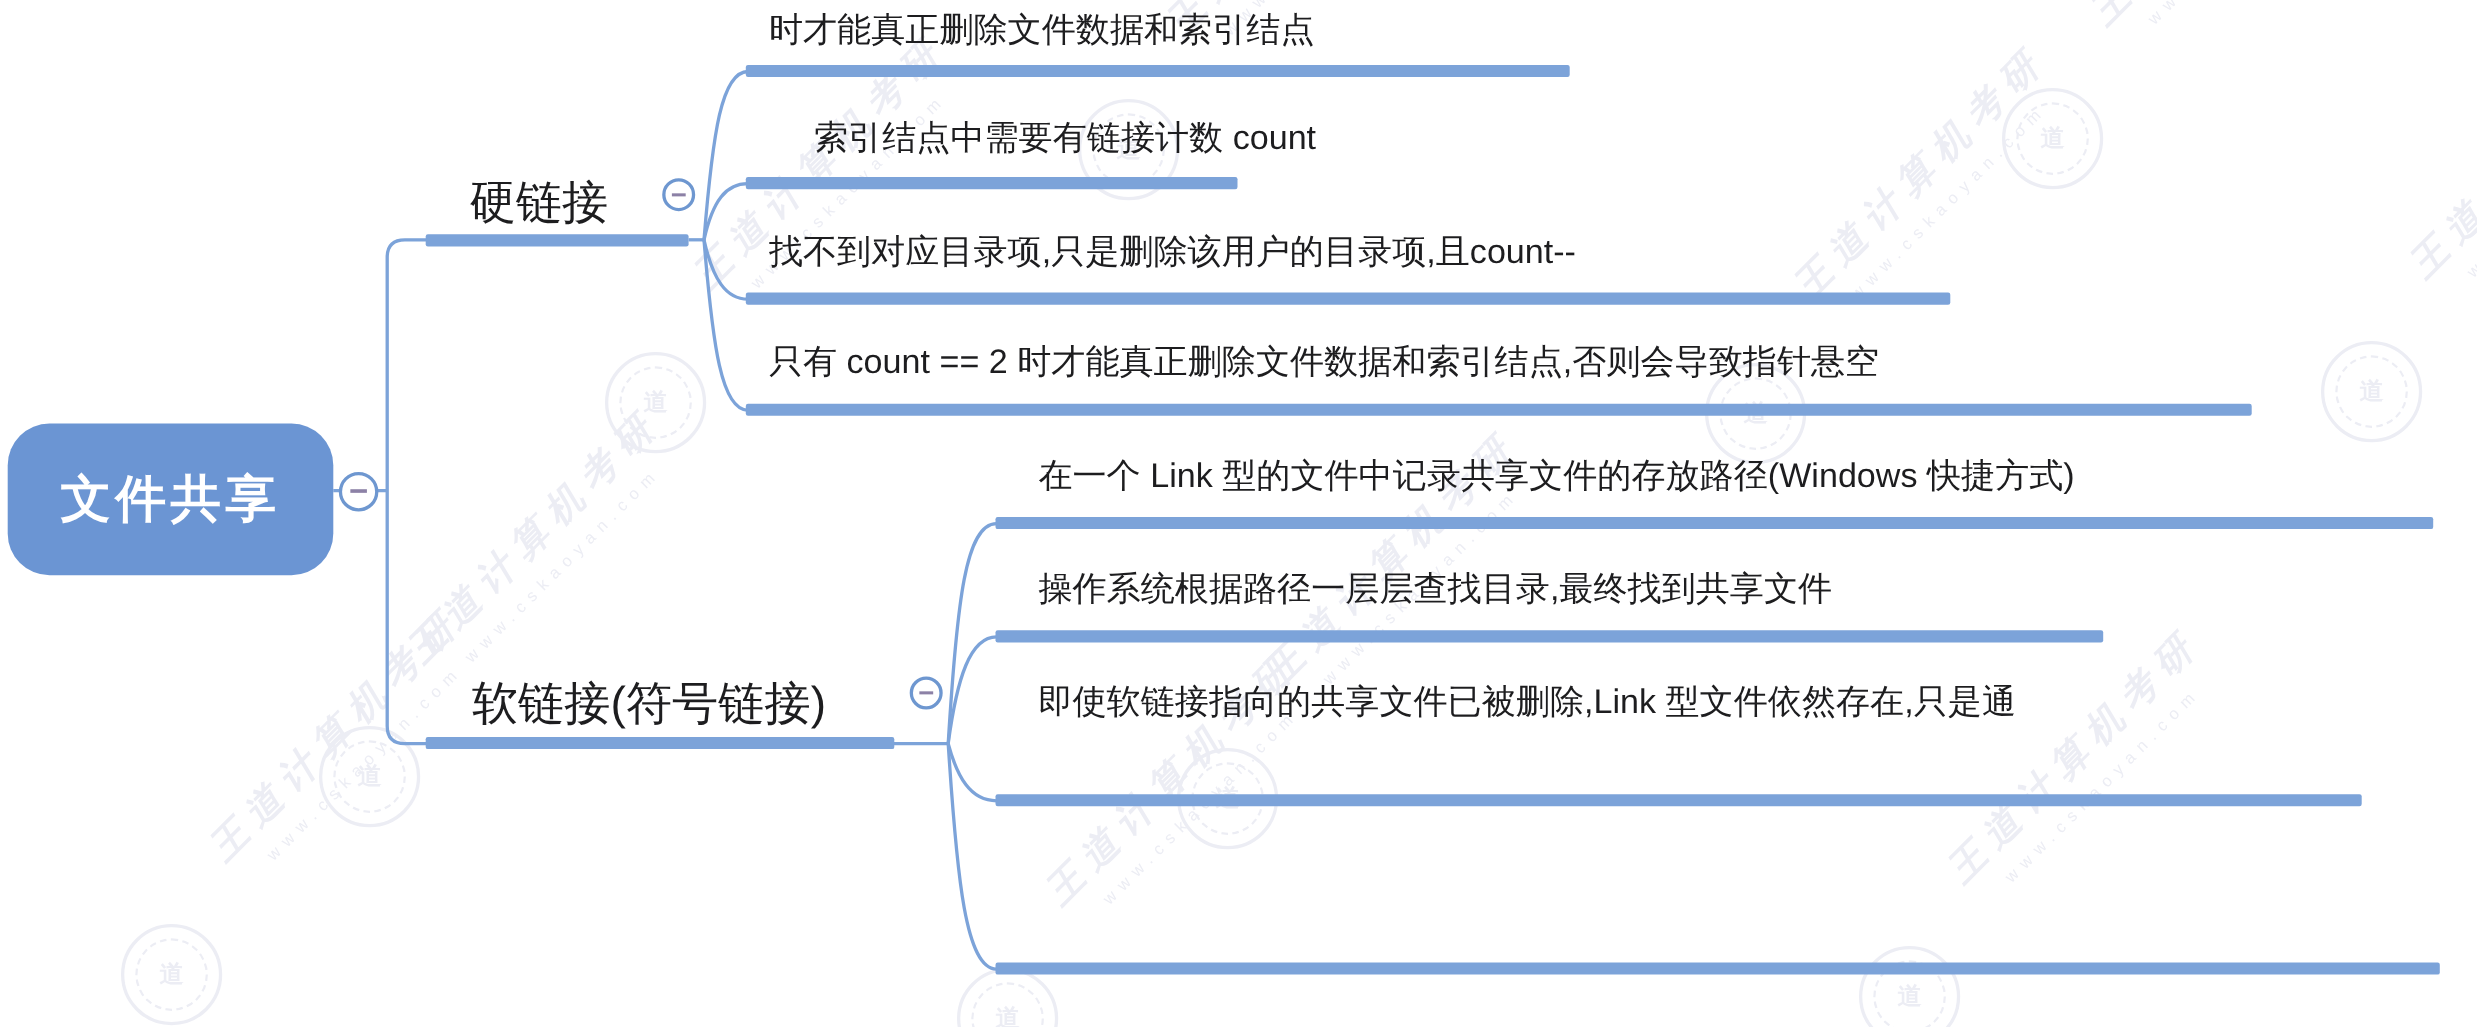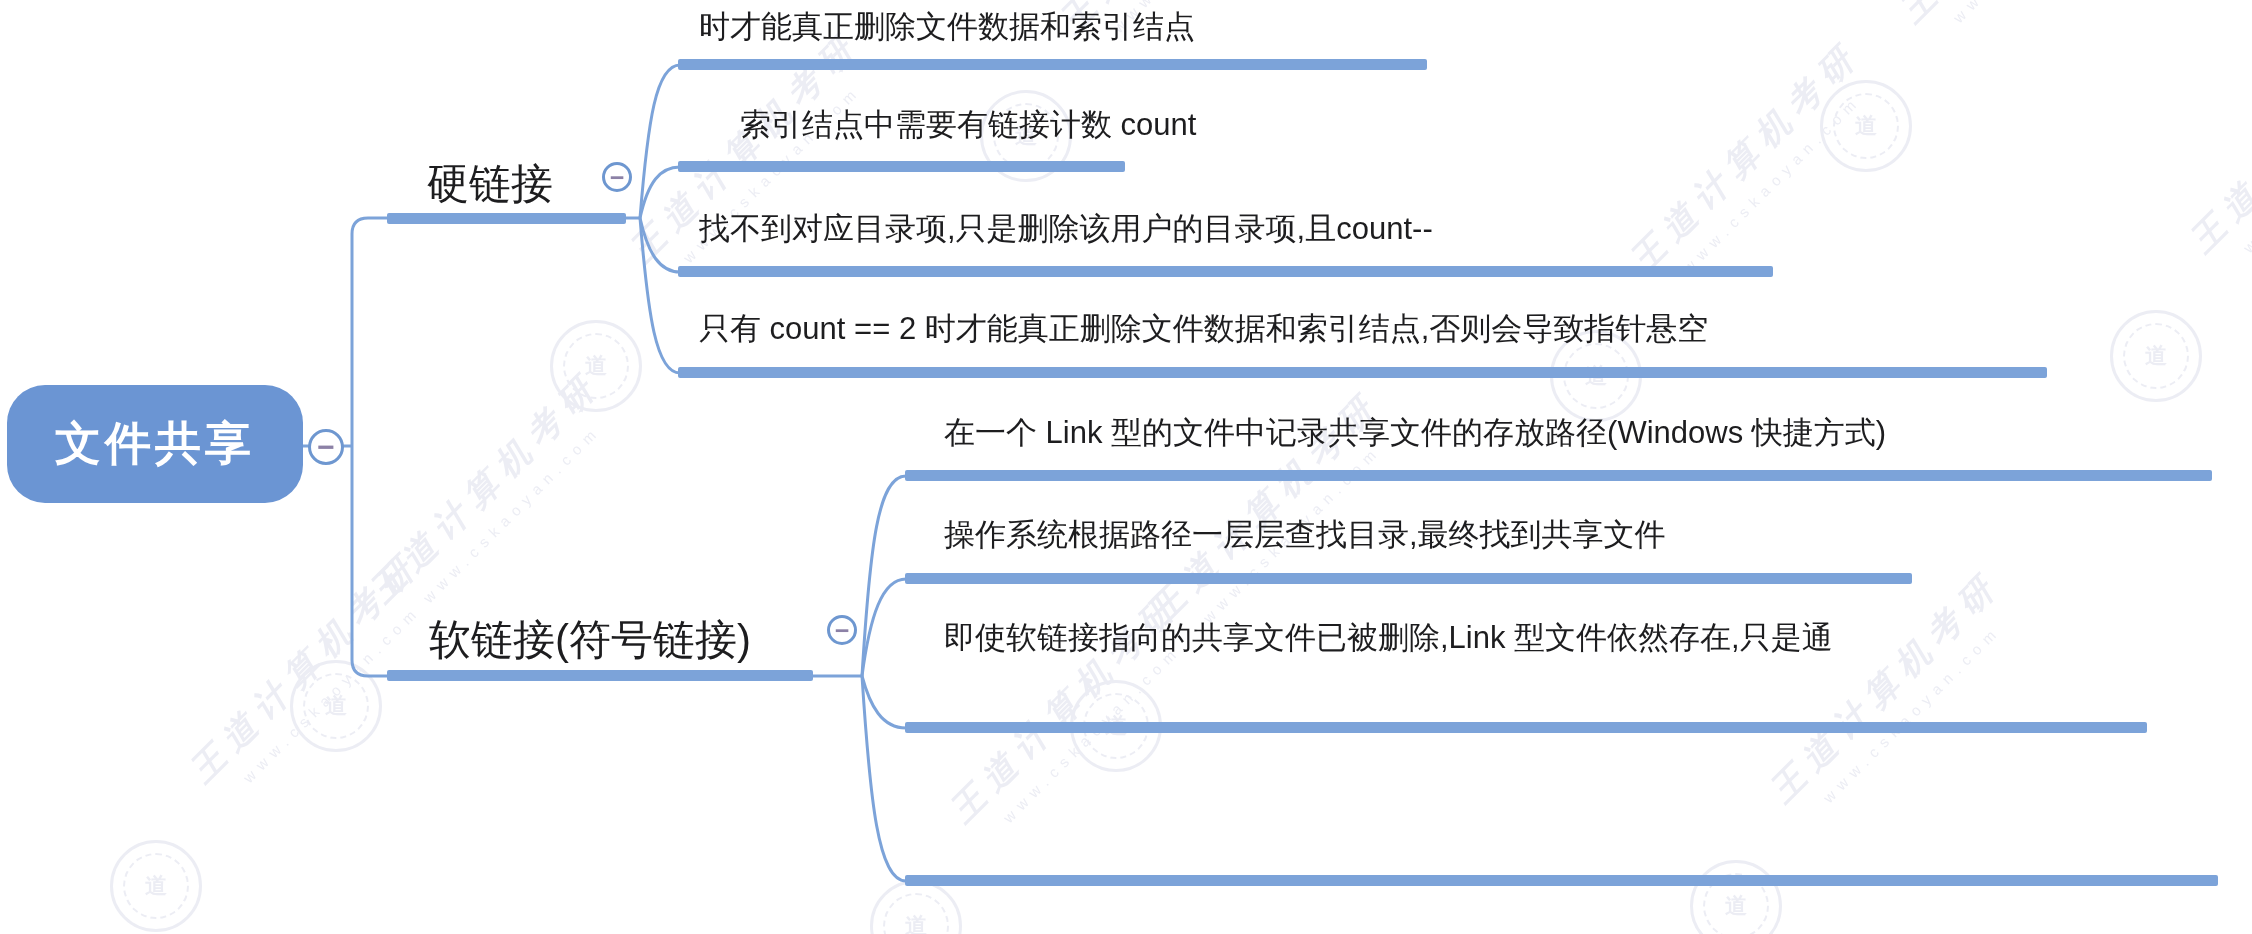--- a/index.html
+++ b/index.html
@@ -16,21 +16,21 @@
   .wm-url{font-size:15px;letter-spacing:7px;margin-top:6px;}
   .wm-seal{position:absolute;left:-10px;top:120px;width:86px;height:86px;border:3px solid currentColor;border-radius:50%;display:flex;align-items:center;justify-content:center;}
   .wm-seal-inner{width:62px;height:62px;border:2px dashed currentColor;border-radius:50%;display:flex;align-items:center;justify-content:center;font-size:22px;font-weight:bold;}
   
   svg.wires{position:absolute;left:0;top:0;z-index:1;}
   svg.wires path, svg.wires line{stroke:#7ca3d9;stroke-width:3;fill:none;}
   
   .bar{position:absolute;height:11px;background:#7ca3d9;border-radius:2px;z-index:2;}
   
   .root-node{
-    position:absolute;left:7px;top:385px;width:296px;height:118px;
+    position:absolute;left:7px;top:385px;width:296px;height:138px;
     background:#6b95d3;border-radius:38px;
     display:flex;align-items:center;justify-content:center;z-index:3;
   }
   .root-node .root-label{color:#ffffff;font-size:46px;font-weight:bold;letter-spacing:4px;}
   
   .collapse{
     position:absolute;background:#ffffff;border:3px solid #6e97d0;border-radius:50%;
     display:flex;align-items:center;justify-content:center;z-index:4;box-sizing:border-box;
   }
   .collapse .minus{color:#8c81a6;font-weight:bold;line-height:0;}

